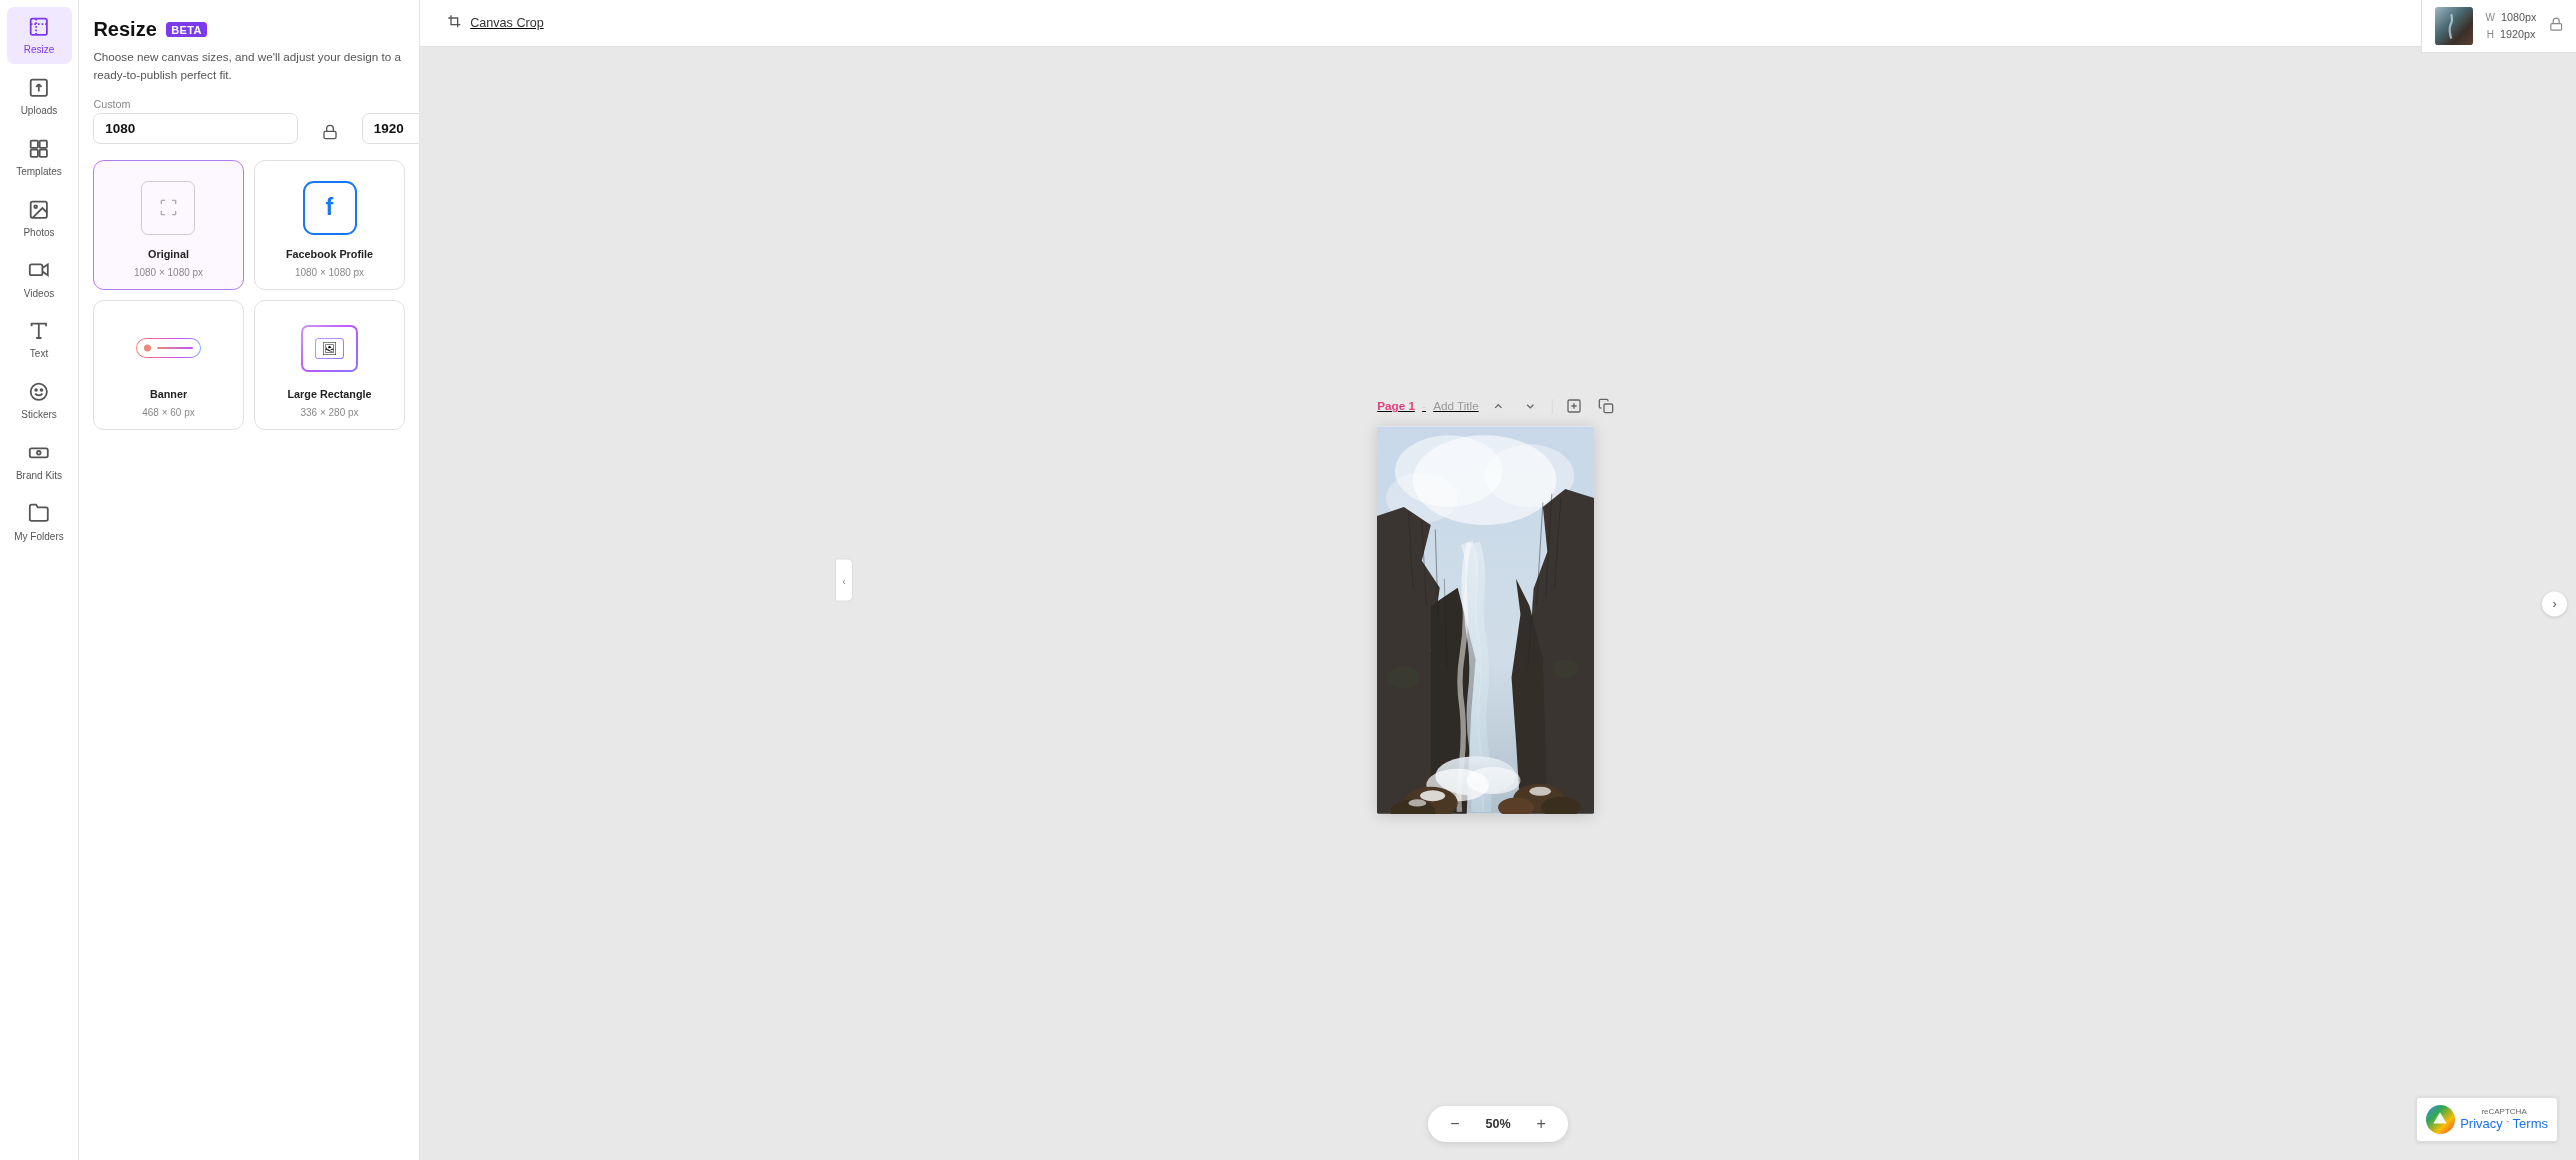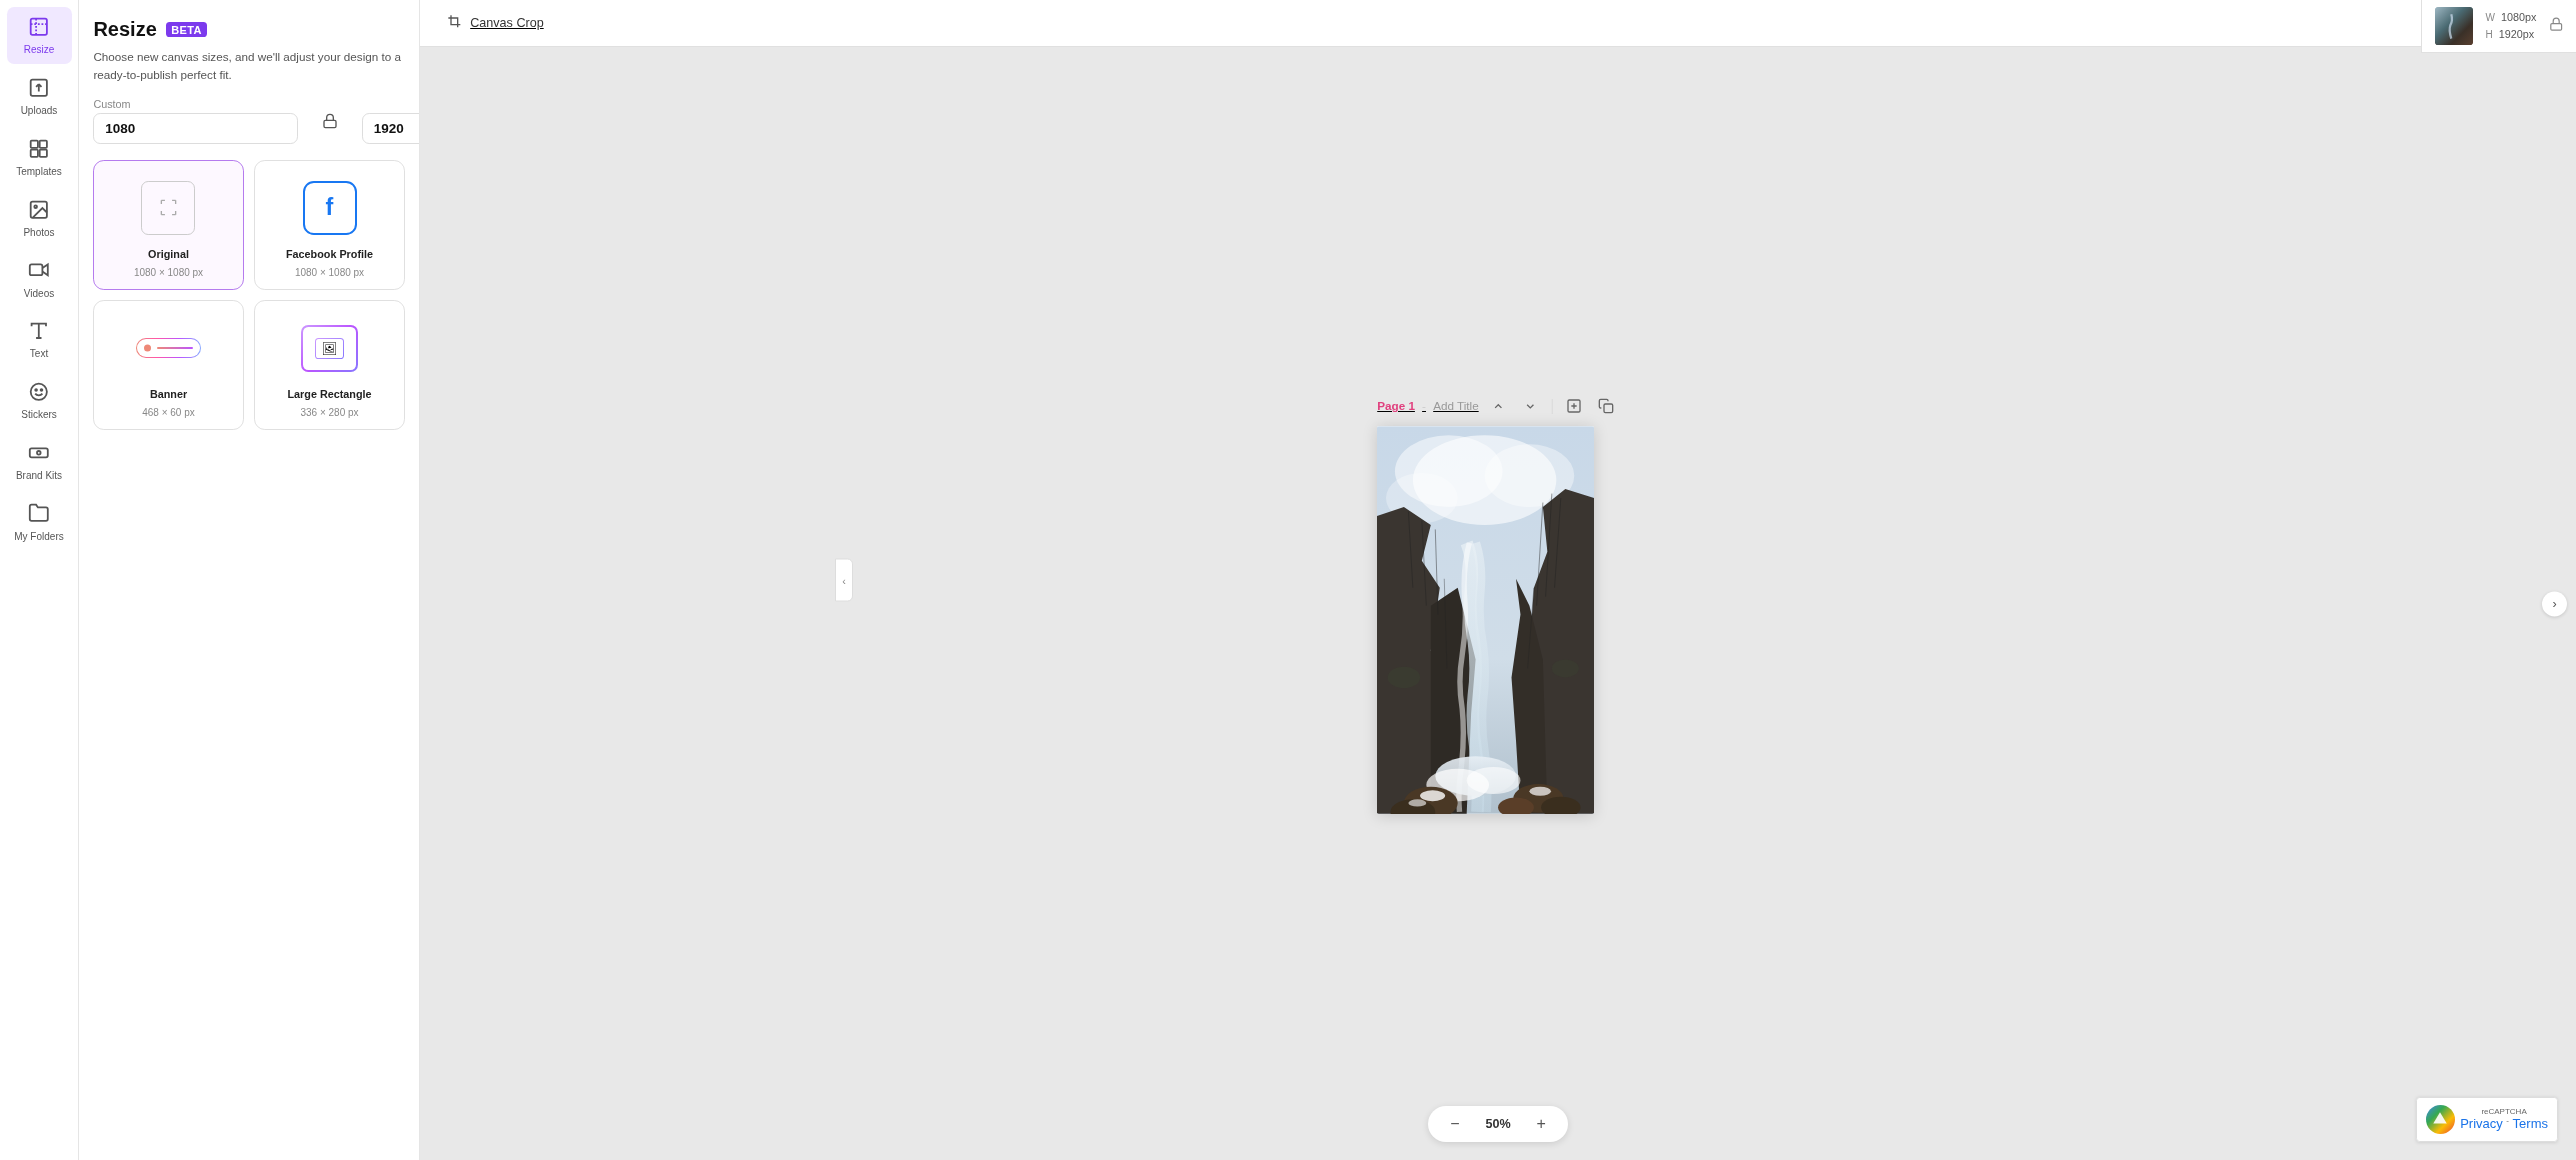--- a/index.html
+++ b/index.html
@@ -53,21 +53,21 @@
       padding: 1.8px 5.4px;
       border-radius: 3.6px;
       letter-spacing: 0.4px;
     }
     .panel-desc { font-size: 11.7px; color: #555; line-height: 1.5; }
     .custom-label { font-size: 10.8px; color: #888; margin-bottom: 3px; font-weight: 500; }
 
     
     .dims-row {
       display: flex;
-      align-items: flex-start;
+      align-items: flex-end;
       gap: 24px;
       margin-bottom: 16px;
     }
     .dim-input {
       flex: 1;
       border: 1.3px solid #ddd;
       border-radius: 7.2px;
       padding: 7.2px 10.8px;
       font-size: 13.5px;
       font-weight: 600;
@@ -637,21 +637,21 @@
     <div class="canvas-crop-btn">
       <span>
         <svg width="16" height="16" viewBox="0 0 24 24" fill="none" stroke="#555" stroke-width="2">
           <path d="M6 2v14h14M2 6h14v14"></path>
         </svg>
       </span>
       <span>Canvas Crop</span>
     </div>
   </div>
 
-  <div class="top-right-panel" style="position:absolute;top:0;right:0;z-index:10;">
+  <div class="top-right-panel" style="position:absolute;top:0;right:0;z-index:10;text-align:center;">
     <div class="preview-thumb">
       <svg width="38" height="38" viewBox="0 0 42 42">
         <defs>
           <linearGradient id="thumbGrad" x1="0" y1="0" x2="1" y2="1">
             <stop offset="0%" stop-color="#9fb8c4"></stop>
             <stop offset="40%" stop-color="#4a6a72"></stop>
             <stop offset="70%" stop-color="#3a3028"></stop>
             <stop offset="100%" stop-color="#5a4030"></stop>
           </linearGradient>
         </defs>

